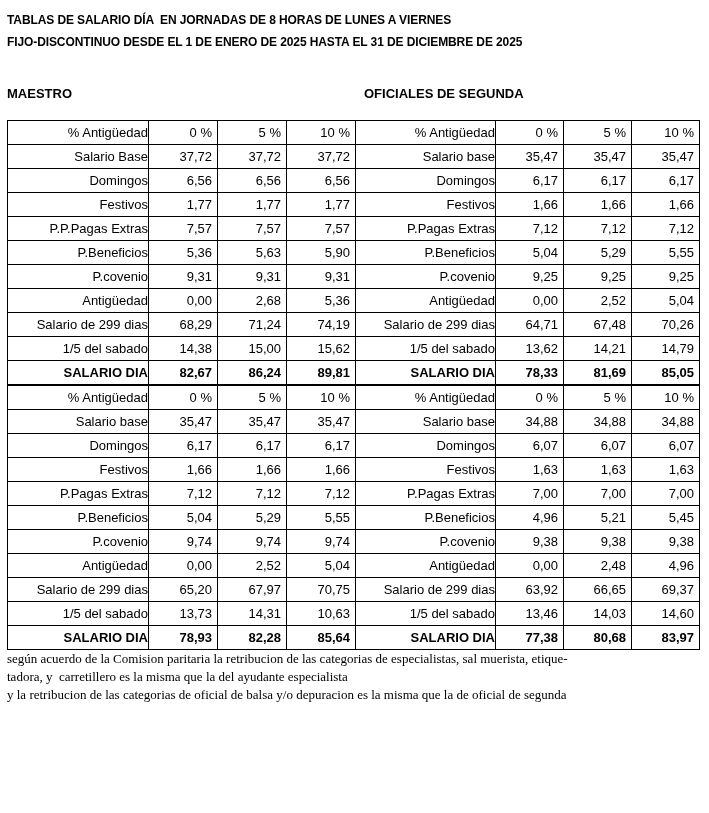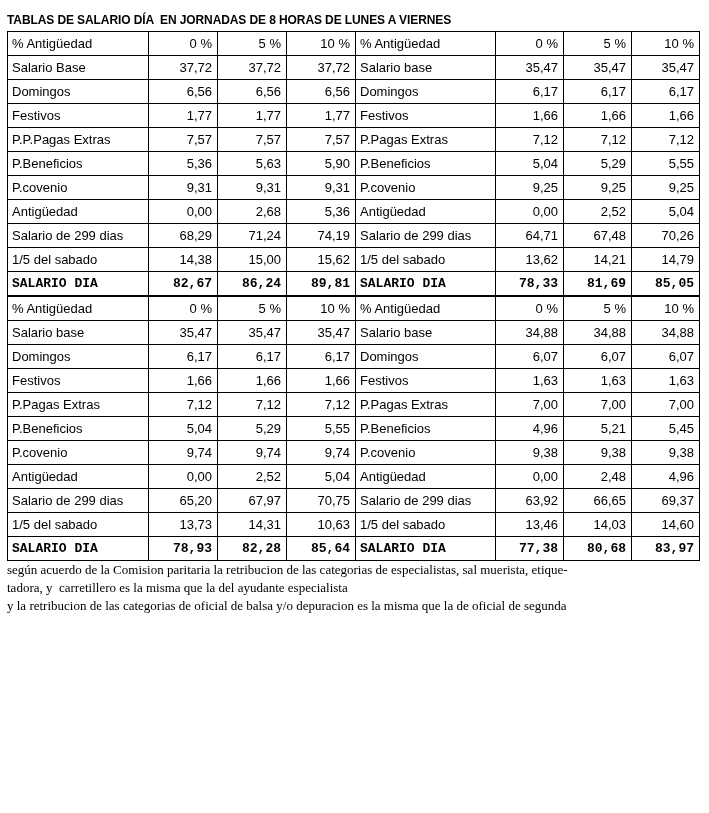--- a/index.html
+++ b/index.html
@@ -21,41 +21,46 @@
   .band2 .sec-row { margin-top:52px; margin-bottom:10px; }
   .sec-left { width:357px; }
 
   .tables-row { display:flex; }
   table { border-collapse:collapse; table-layout:fixed; }
   table.right { margin-left:-1px; }
   td {
     border:1px solid #000000; height:24px;
     font-size:13px; padding:0; overflow:hidden; white-space:nowrap;
   }
-  td.lbl { text-align:left; padding-left:4px; }
+  td.lbl { text-align:right; padding-left:4px; }
   td.num { text-align:right; padding-right:5px; }
-  tr.total td { font-weight:bold;font-family:Liberation Mono, monospace; }
+  tr.total td { font-weight:bold; }
   table.left  td.lbl { width:141px; }
   table.left  td.num { width:69px; }
   table.right td.lbl { width:140px; }
   table.right td.num { width:68px; }
 
   .footnotes { font-size:13px; line-height:18px;font-family:Liberation Serif, serif; }
   .footnote { white-space:pre; }
 </style>
 </head>
 <body>
 
 <div class="doc">
 
   <div class="doc-title">
     <div class="title-line">TABLAS DE SALARIO DÍA  EN JORNADAS DE 8 HORAS DE LUNES A VIERNES</div>
+    <div class="title-line">FIJO-DISCONTINUO DESDE EL 1 DE ENERO DE 2025 HASTA EL 31 DE DICIEMBRE DE 2025</div>
   </div>
 
   <div class="band band1">
+    <div class="sec-row">
+      <div class="sec-left">MAESTRO</div>
+      <div class="sec-right">OFICIALES DE SEGUNDA</div>
+    </div>
     <div class="tables-row">
       <table class="left">
           <tbody>
             <tr class="hdr">
               <td class="lbl">% Antigüedad</td>
               <td class="num">0 %</td>
               <td class="num">5 %</td>
               <td class="num">10 %</td>
             </tr>
             <tr>

